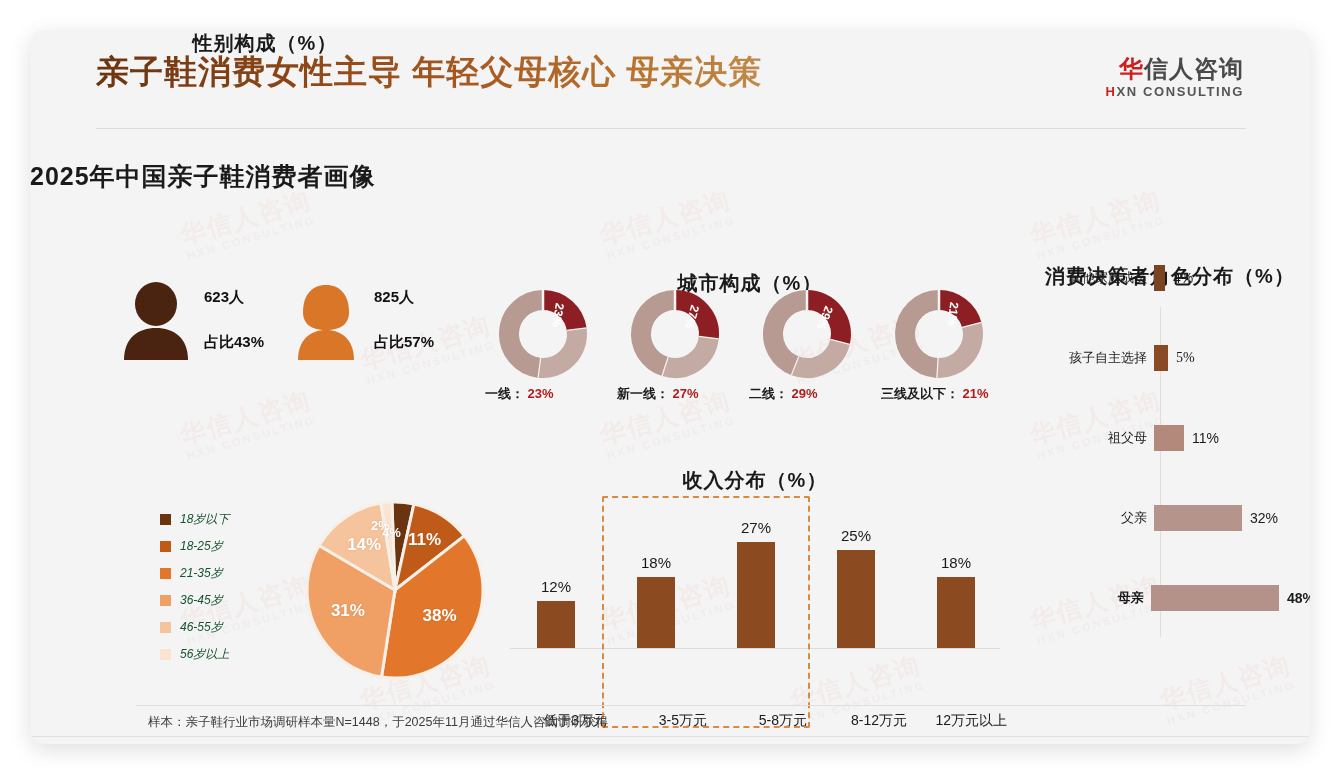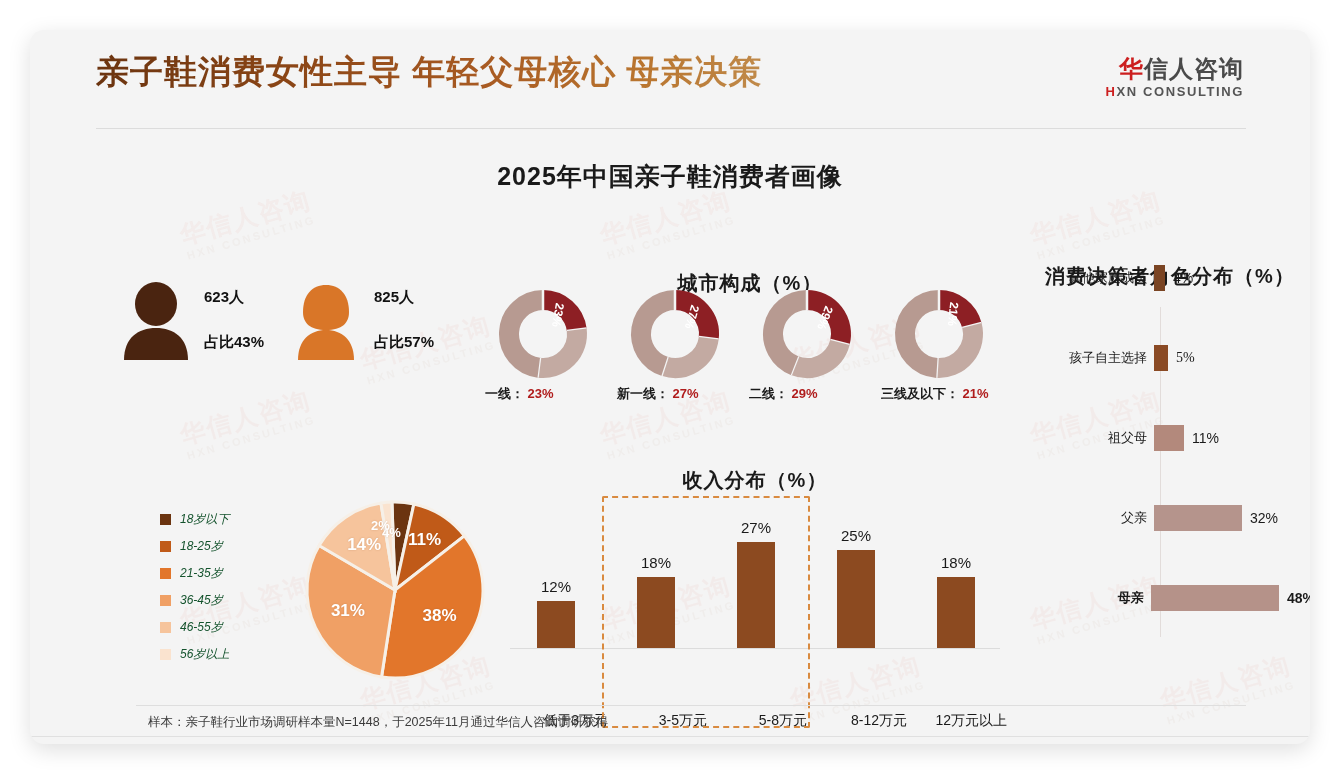--- a/index.html
+++ b/index.html
@@ -56,21 +56,21 @@
   .logo-en { font-size: 13px; font-weight: 700; letter-spacing: 1.6px; margin-top: 3px; }
   .logo-en .h { color: #cc1f1f; }
   .logo-en .rest { color: #555; }
   .header-rule {
     position: absolute; left: 66px; top: 98px; width: 1150px; height: 1px;
     background: #dcdcdc; z-index: 5;
   }
 
   .subtitle {
     position: absolute; left: 0; top: 130px; width: 1280px;
-    text-align: center; font-size: 25px; font-weight: 700; color: #1a1a1a;
+    font-size: 25px; font-weight: 700; color: #1a1a1a;
     letter-spacing: 1px; z-index: 5;
   }
 
   
   .panel-title {
     position: absolute; font-size: 20px; font-weight: 700; color: #1a1a1a;
     letter-spacing: 1px; white-space: nowrap; z-index: 5;
   }
 
   
@@ -216,20 +216,21 @@
       <div class="main-title">亲子鞋消费女性主导 年轻父母核心 母亲决策</div>
       <div class="logo">
         <div class="logo-cn"><span class="hua">华</span><span class="rest">信人咨询</span></div>
         <div class="logo-en"><span class="h">H</span><span class="rest">XN CONSULTING</span></div>
       </div>
     </div>
     <div class="header-rule"></div>
 
     <div class="subtitle">2025年中国亲子鞋消费者画像</div>
 
+    <div class="panel-title gender-title">性别构成（%）</div>
     <div class="gender">
       <div class="g-item" style="left:20px;">
         <div class="g-icon">
           <svg viewBox="0 0 72 78" width="72" height="78" aria-hidden="true">
             <ellipse cx="36" cy="22" rx="21" ry="22" fill="#4a2410"></ellipse>
             <path d="M4 78 C4 56 18 46 36 46 C54 46 68 56 68 78 Z" fill="#4a2410"></path>
           </svg>
         </div>
         <div class="g-text">
           <div class="g-count">623人</div>

